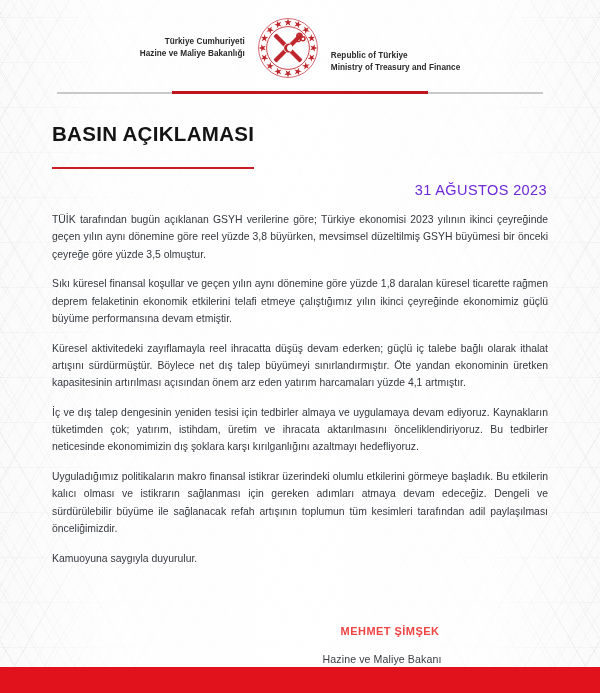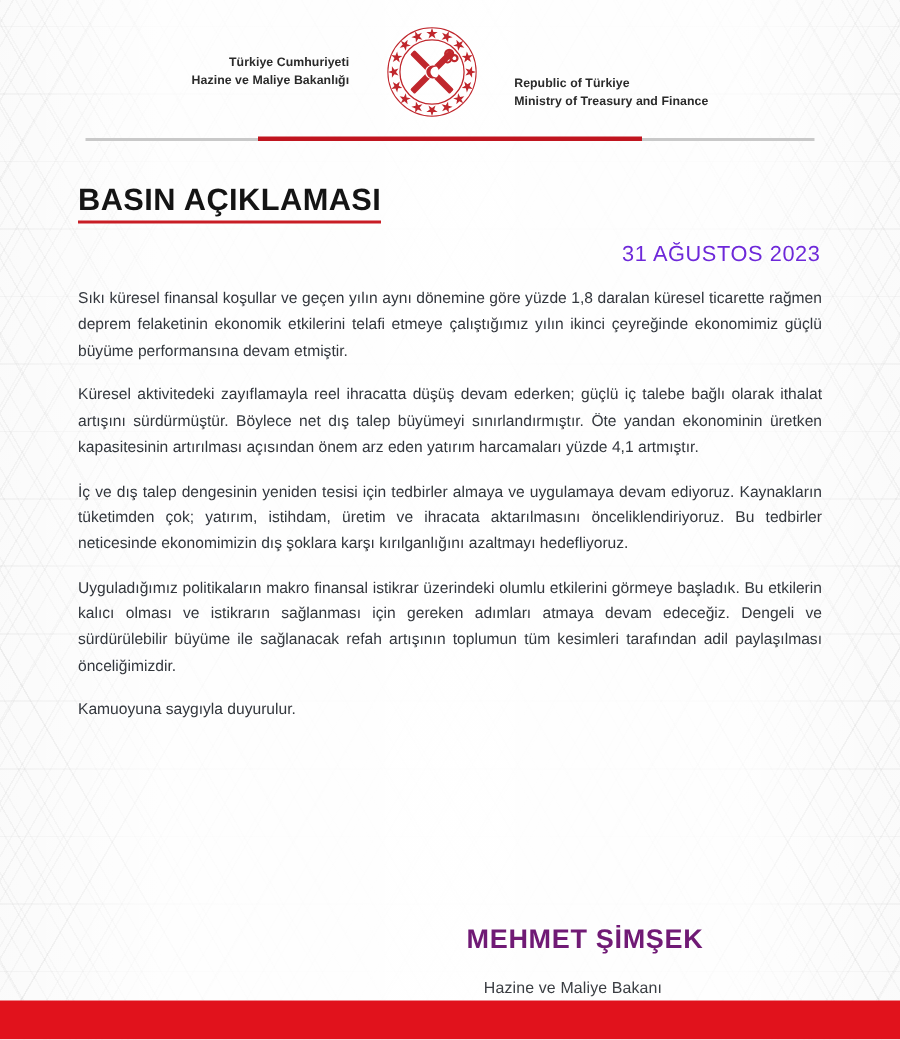--- a/index.html
+++ b/index.html
@@ -58,21 +58,21 @@
     height: 693px;
     display: flex;
     flex-direction: column;
   }
 
   
   .header {
     display: flex;
     align-items: center;
     justify-content: center;
-    gap: 24px;
+    gap: 12px;
     padding: 14px 0 6px 0;
     height: 88px;
   }
   .header-text {
     font-family: "Liberation Sans", sans-serif;
     font-size: 8.2px;
     line-height: 1.42;
     color: #2a2a2a;
     font-weight: 600;
     letter-spacing: 0.05px;
@@ -115,21 +115,21 @@
   .title-block {
     padding: 22px 52px 0 52px;
   }
   .doc-title {
     display: inline-block;
     font-size: 20.5px;
     font-weight: 700;
     letter-spacing: 0.3px;
     color: #141414;
     margin: 0;
-    padding-bottom: 1px;
+    padding-bottom: 21px;
     border-bottom: 2.2px solid #c81d25;
     font-family: "Liberation Sans", sans-serif;
   }
   .doc-date {
     margin: 13px 0 0 0;
     text-align: right;
     font-size: 14.5px;
     letter-spacing: 0.4px;
     color: #6d28d9;
     font-weight: 400;
@@ -157,23 +157,23 @@
   .signature {
     padding: 16px 52px 0 52px;
     text-align: center;
   }
   .sig-inner {
     display: inline-block;
     text-align: center;
     margin-left: 180px;
   }
   .sig-name {
-    font-size: 18px;
+    font-size: 11px;
     font-weight: 700;
-    color: #701a75;
+    color: #ef4444;
     letter-spacing: 0.45px;
     margin: 16px;
   }
   .sig-role {
     font-size: 10.6px;
     color: #3a3d42;
     margin: 3px 16px 0 0;
     letter-spacing: 0.1px;
   }
 
@@ -261,20 +261,21 @@
       <div class="rule-gray"></div>
       <div class="rule-red"></div>
     </div>
 
     <div class="title-block">
       <h1 class="doc-title">BASIN AÇIKLAMASI</h1>
       <div class="doc-date">31 AĞUSTOS 2023</div>
     </div>
 
     <div class="body-block">
+      <p class="para">TÜİK tarafından bugün açıklanan GSYH verilerine göre; Türkiye ekonomisi 2023 yılının ikinci çeyreğinde geçen yılın aynı dönemine göre reel yüzde 3,8 büyürken, mevsimsel düzeltilmiş GSYH büyümesi bir önceki çeyreğe göre yüzde 3,5 olmuştur.</p>
       <p class="para">Sıkı küresel finansal koşullar ve geçen yılın aynı dönemine göre yüzde 1,8 daralan küresel ticarette rağmen deprem felaketinin ekonomik etkilerini telafi etmeye çalıştığımız yılın ikinci çeyreğinde ekonomimiz güçlü büyüme performansına devam etmiştir.</p>
       <p class="para">Küresel aktivitedeki zayıflamayla reel ihracatta düşüş devam ederken; güçlü iç talebe bağlı olarak ithalat artışını sürdürmüştür. Böylece net dış talep büyümeyi sınırlandırmıştır. Öte yandan ekonominin üretken kapasitesinin artırılması açısından önem arz eden yatırım harcamaları yüzde 4,1 artmıştır.</p>
       <p class="para">İç ve dış talep dengesinin yeniden tesisi için tedbirler almaya ve uygulamaya devam ediyoruz. Kaynakların tüketimden çok; yatırım, istihdam, üretim ve ihracata aktarılmasını önceliklendiriyoruz. Bu tedbirler neticesinde ekonomimizin dış şoklara karşı kırılganlığını azaltmayı hedefliyoruz.</p>
       <p class="para">Uyguladığımız politikaların makro finansal istikrar üzerindeki olumlu etkilerini görmeye başladık. Bu etkilerin kalıcı olması ve istikrarın sağlanması için gereken adımları atmaya devam edeceğiz. Dengeli ve sürdürülebilir büyüme ile sağlanacak refah artışının toplumun tüm kesimleri tarafından adil paylaşılması önceliğimizdir.</p>
       <p class="para">Kamuoyuna saygıyla duyurulur.</p>
     </div>
 
     <div class="signature">
       <div class="sig-inner">
         <div class="sig-name">MEHMET ŞİMŞEK</div>

